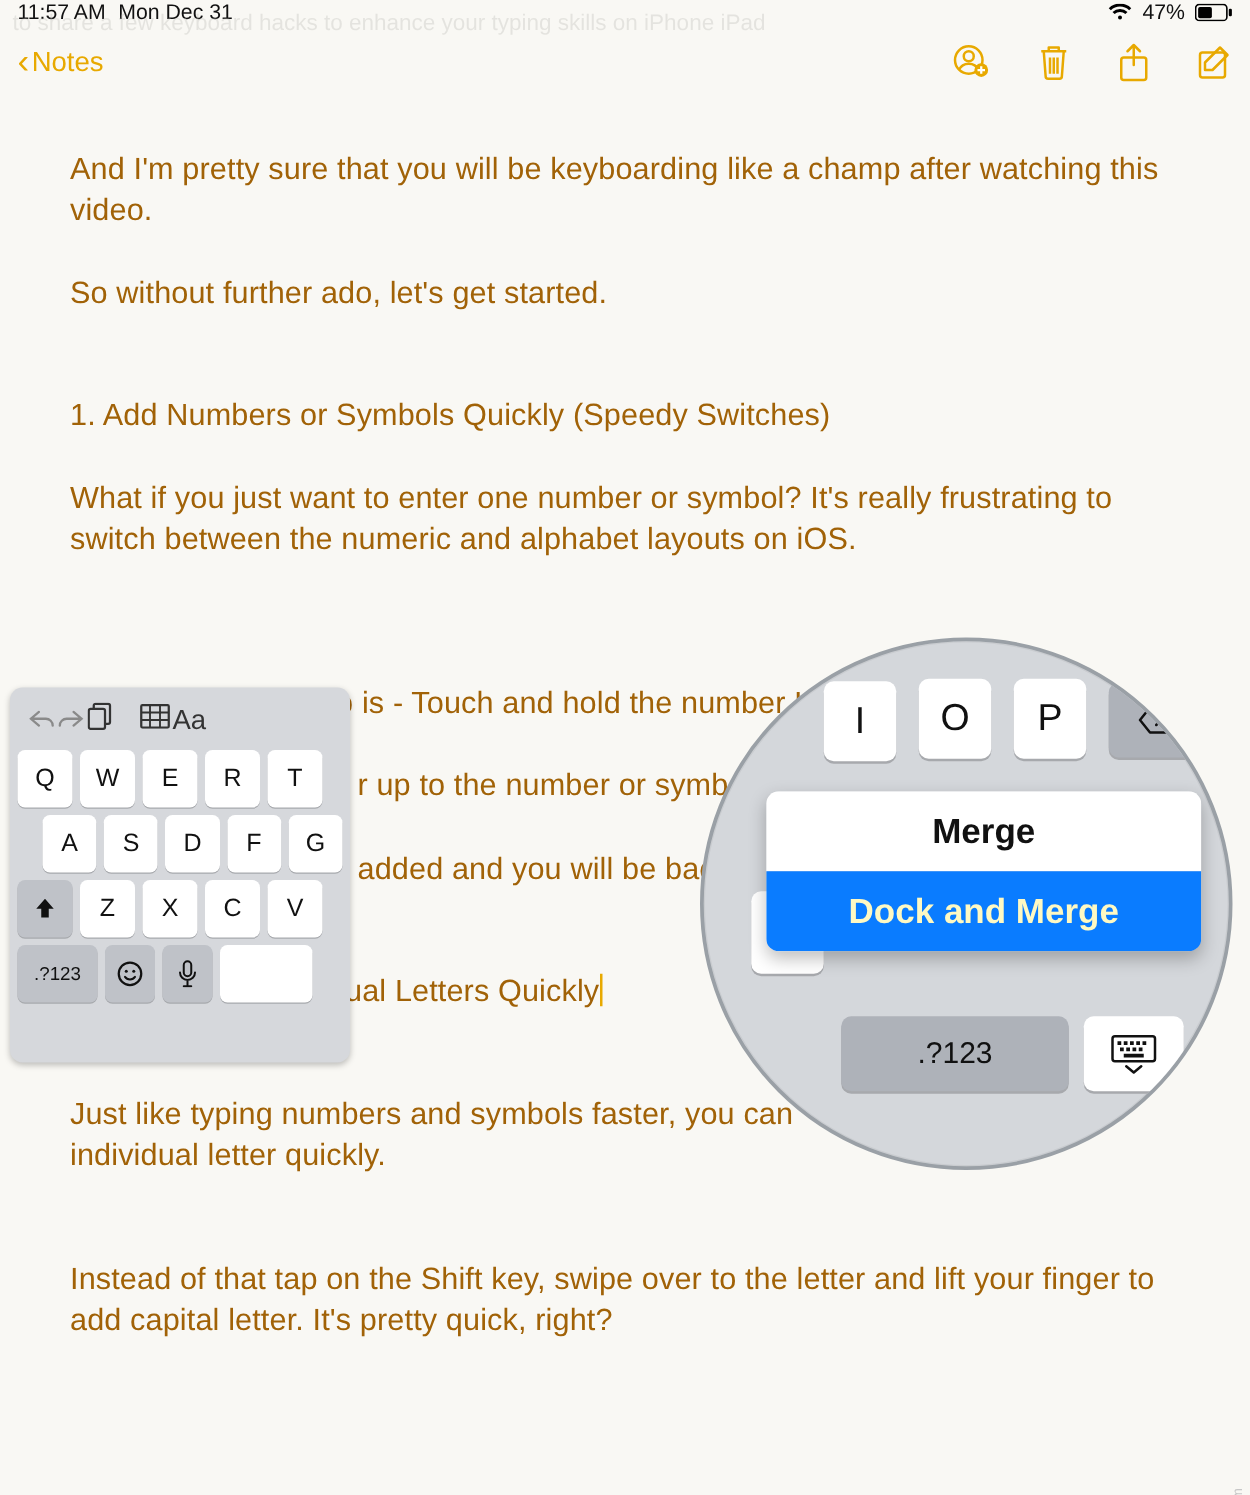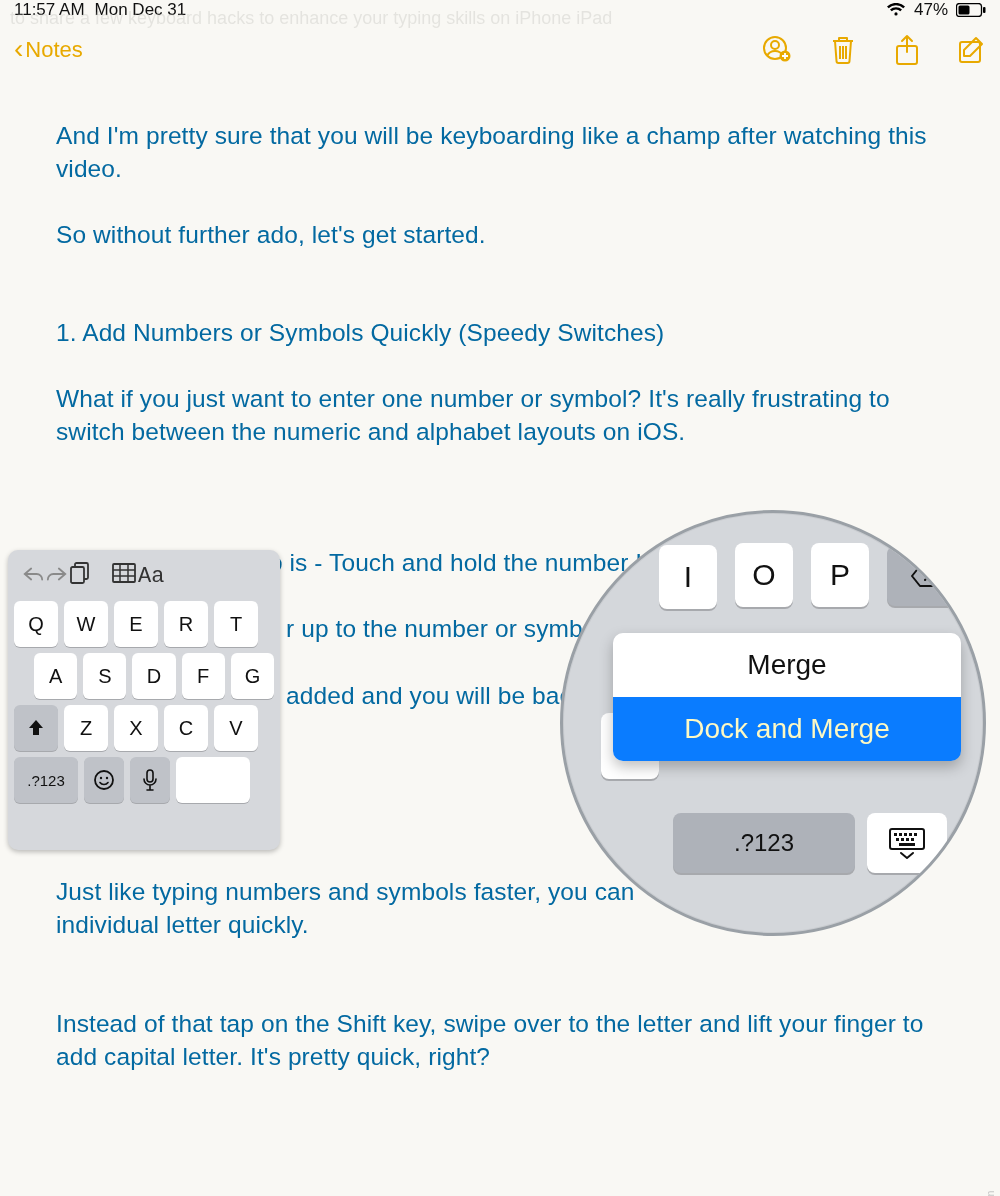--- a/index.html
+++ b/index.html
@@ -24,21 +24,21 @@
     height: 52px; padding: 0 14px;
   }
   .back-btn { display:flex; align-items:center; color:#e8a900; font-size:22px; gap:2px; }
   .back-chevron { font-size:28px; line-height:1; margin-top:-3px;}
   .nav-actions { display:flex; gap:38px; align-items:center; }
   .nav-actions .nav-icon { color:#e8a900; display:flex; align-items:center; justify-content:center; }
   .content {
     padding: 10px 56px 0 56px;
     font-size: 24.5px;
     line-height: 1.35;
-    color:#0369a1;
+    color:#a16207;
     font-weight: 400;
     letter-spacing: 0.1px;
   }
   .content p { margin-bottom: 0; }
   .spacer { height: 33px; }
   .big-spacer { height: 65px; }
   .ghost-top {
     position:absolute; top:6px; left:10px; width:870px; font-size:18px; color:#bfbfb9; opacity:0.35; line-height:1.35;
     pointer-events:none;
   }
@@ -49,21 +49,21 @@
     font-size:11px; color:#c7c7c7; letter-spacing:0.5px;
   }
 
   
   .kbd-left {
     position:absolute; left:8px; top:550px; width:272px; height:300px;
     background:#d6d8dc; border-radius:10px;
     box-shadow: 0 2px 5px rgba(0,0,0,0.25);
     padding: 6px 6px;
   }
-  .kbd-tools { display:flex; gap:2px; align-items:center; padding:6px 8px 10px 8px; color:#333;font-family:Liberation Mono, monospace;}
+  .kbd-tools { display:flex; gap:2px; align-items:center; padding:6px 8px 10px 8px; color:#333;}
   .kbd-tools span { font-size:22px; }
   .kbd-row { display:flex; gap:6px; margin-bottom:6px; }
   .key {
     background:#fff; border-radius:6px; height:46px; width:44px;
     box-shadow: 0 1px 0 #a7a9ad;
     display:flex; align-items:center; justify-content:center;
     font-size:20px; color:#111;
   }
   .key-dark { background:#bfc2c8; }
   .key-shift { width:44px; }
@@ -78,20 +78,21 @@
     position:absolute; left:560px; top:510px; width:426px; height:426px;
     border-radius:50%; border:3px solid #9aa0a6; background:#d4d7db; overflow:hidden;
     box-shadow: inset 0 0 0 1px rgba(0,0,0,0.05);
   }
   .zoom-inner { position:relative; width:100%; height:100%; }
   .zkey { position:absolute; background:#fff; border-radius:8px; box-shadow:0 2px 0 #a7a9ad; display:flex; align-items:center; justify-content:center; font-size:30px; color:#111; }
   .zkey-dark { background:#aeb2b9; }
   .popup {
     position:absolute; left:50px; top:120px; width:348px; border-radius:10px; overflow:hidden;
     box-shadow: 0 6px 14px rgba(0,0,0,0.25);
+    font-weight: bold;
   }
   .popup-item {
     height:64px; display:flex; align-items:center; justify-content:center;
     font-size:28px;
   }
   .popup-merge { background:#fff; color:#111; }
   .popup-dock { background:#0a7cff; color:#fef9c3; }
   .z-n { left:38px; top:200px; width:58px; height:66px; }
   .z-i { left:96px; top:32px; width:58px; height:64px; }
   .z-o { left:172px; top:30px; width:58px; height:64px; }
@@ -174,21 +175,21 @@
   <div class="spacer"></div>
   <p>What if you just want to enter one number or symbol? It's really frustrating to switch between the numeric and alphabet layouts on iOS.</p>
   <div class="spacer"></div>
   <div class="big-spacer"></div>
   <p>What you have to do is - Touch and hold the number Key.</p>
   <div class="spacer"></div>
   <p style="padding-left:230px;">r up to the number or symbol</p>
   <div class="spacer"></div>
   <p style="padding-left:230px;">added and you will be back t</p>
   <div class="big-spacer"></div>
-  <p style="padding-left:220px;"><span class="caret"></span></p>
+  <p style="padding-left:220px;"><span>ual Letters Quickly</span><span class="caret"></span></p>
   <div class="big-spacer"></div>
   <p>Just like typing numbers and symbols faster, you can</p>
   <p>individual letter quickly.</p>
   <div class="spacer"></div>
   <div class="spacer"></div>
   <p>Instead of that tap on the Shift key, swipe over to the letter and lift your finger to add capital letter. It's pretty quick, right?</p>
 </div>
 
 <div class="kbd-left">
   <div class="kbd-tools">

